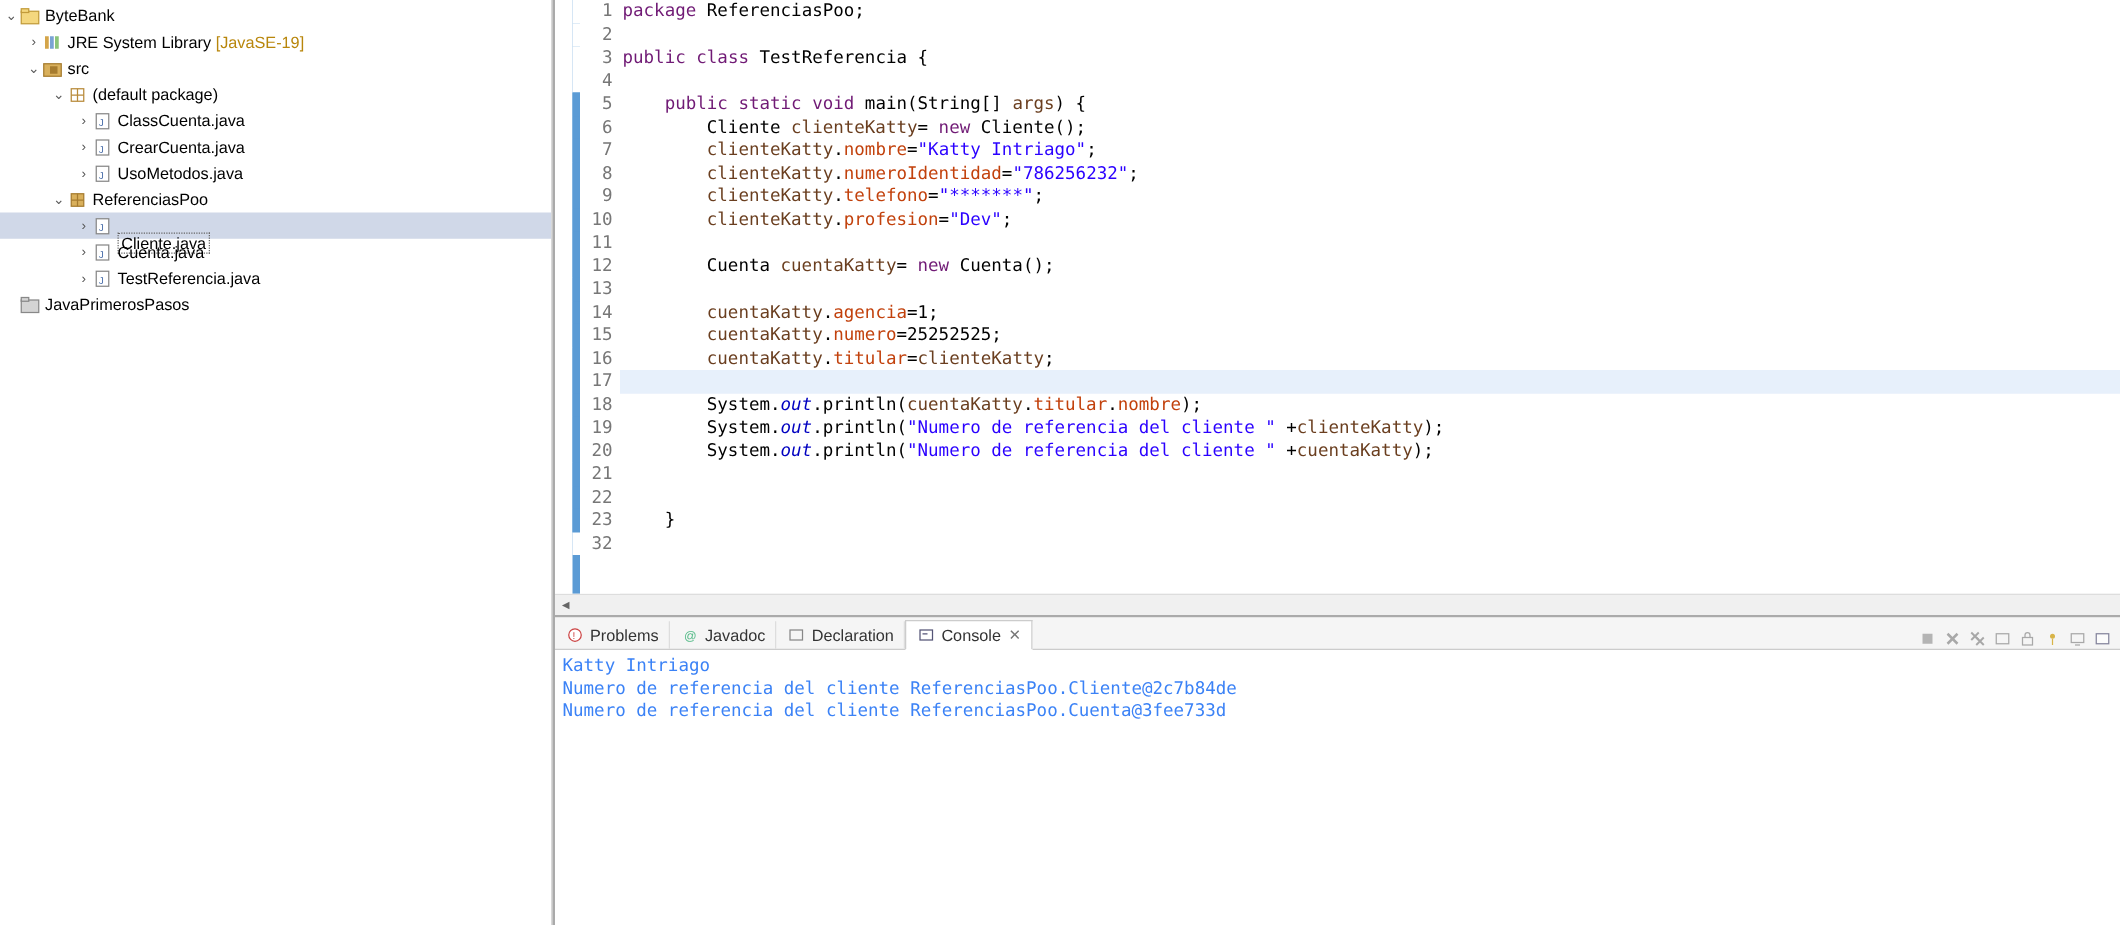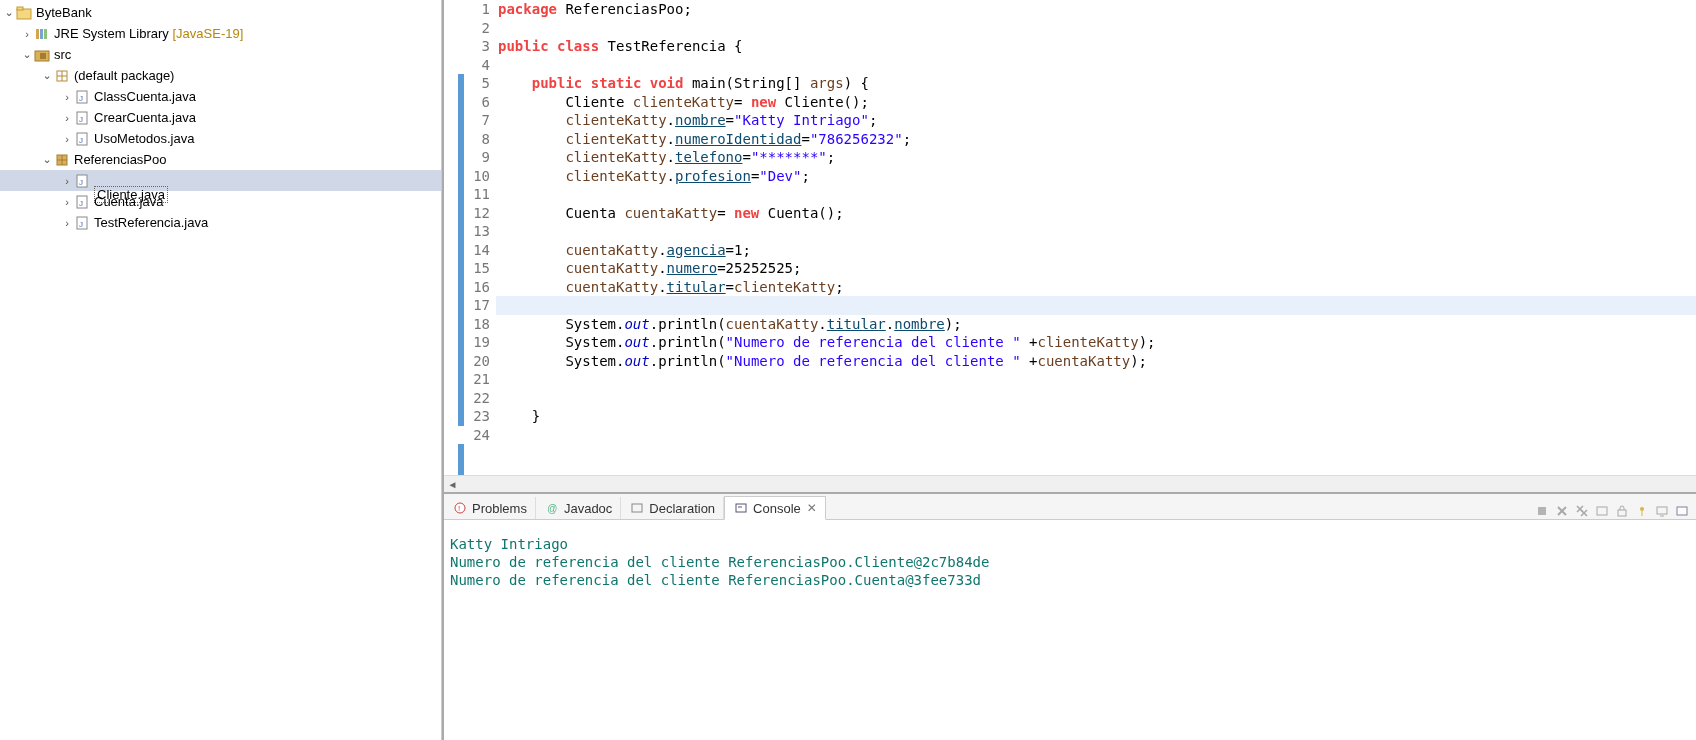--- a/index.html
+++ b/index.html
@@ -14,36 +14,36 @@
 .icon { width: 16px; height: 16px; margin-right: 4px; display: inline-flex; align-items: center; justify-content: center; }
 .lib-tag { color: #b8860b; margin-top: 33px; }
 .right-pane { flex: 1; display: flex; flex-direction: column; border-left: 2px solid #aaa; }
 .editor-wrap { flex: 1; display: flex; overflow: hidden; position: relative; }
 .marker-bar { width: 14px; background: #fff; }
 .blue-bar { width: 6px; background: #5b9bd5; }
 .gutter { width: 32px; background: #fff; text-align: right; padding-right: 6px; color: #777; font-family: Consolas, monospace; font-size: 14px; line-height: 18.5px; }
 .code { flex: 1; font-family: Consolas, monospace; font-size: 14px; line-height: 18.5px; white-space: pre; overflow: auto; }
 .code-line { height: 18.5px; padding-left: 2px; }
 .code-line.hl { background: #e7f0fb; }
-.kw { color: #ef4444; font-weight: bold; }
+.kw { color: #701a75; font-weight: normal; }
 .str { color: #2a00ff; }
-.fld { color: #0c4a6e; text-decoration: underline; }
+.fld { color: #c2410c; }
 .fldi { color: #0000c0; font-style: italic; }
 .var { color: #6a3e1f; }
 .h-scroll { height: 17px; background: #f0f0f0; border-top: 1px solid #ddd; display: flex; align-items: center; }
 .h-scroll-arrow { width: 17px; text-align: center; color: #666; font-size: 10px; }
 .bottom-pane { height: 248px; display: flex; flex-direction: column; border-top: 2px solid #aaa; }
 .tab-bar { height: 26px; background: #f5f5f5; display: flex; align-items: flex-end; border-bottom: 1px solid #ccc; }
 .tab { display: flex; align-items: center; padding: 3px 8px; border-right: 1px solid #ddd; color: #333; cursor: pointer; }
 .tab.active { background: #fff; border-top: 1px solid #ccc; border-left: 1px solid #ccc; border-right: 1px solid #ccc; border-bottom: 1px solid #fff; margin-bottom: -1px; }
 .tab-icon { width: 16px; height: 16px; margin-right: 4px; display: inline-flex; align-items: center; justify-content: center; }
 .tab-toolbar { margin-left: auto; display: flex; gap: 4px; padding-right: 6px; }
 .tool-ico { width: 16px; height: 16px; cursor: pointer; opacity: 0.7; display: inline-flex; align-items: center; justify-content: center; }
 .console-header { padding: 2px 6px; color: #555; background: #fff; border-bottom: 1px solid #eee; }
-.console-out { flex: 1; padding: 4px 6px; font-family: Consolas, monospace; font-size: 14px; line-height: 18px; white-space: pre; overflow: auto; color: #0f766e; margin-top: 11px; }
+.console-out { flex: 1; padding: 4px 6px; font-family: Consolas, monospace; font-size: 14px; line-height: 18px; white-space: pre; overflow: auto; color: #3b82f6; }
 .close-x { margin-left: 6px; color: #777; cursor: pointer; font-size: 12px; }
 .blue-slice { width: 6px; height: 18.5px; }
 </style>
 </head>
 <body>
 
 <div class="main-split">
 
   <div class="explorer">
     <div class="tree-node" style="padding-left:2px">
@@ -151,20 +151,30 @@
     </div>
     <div class="tree-node" style="padding-left:60px">
       <span class="twisty">›</span>
       <span class="icon">
           <svg width="16" height="16">
             <rect x="3" y="2" width="10" height="12" fill="#fff" stroke="#888"></rect>
             <text x="5" y="12" font-size="8" fill="#4a6ea9">J</text>
           </svg>
         </span>
       <span class="label">TestReferencia.java</span>
+    </div>
+    <div class="tree-node" style="padding-left:2px">
+      <span class="twisty empty">›</span>
+      <span class="icon">
+          <svg width="16" height="16">
+            <rect x="1" y="4" width="14" height="10" fill="#d4d4d4" stroke="#888"></rect>
+            <rect x="1" y="2" width="6" height="3" fill="#d4d4d4" stroke="#888"></rect>
+          </svg>
+        </span>
+      <span class="label">JavaPrimerosPasos</span>
     </div>
   </div>
 
   <div class="right-pane">
 
     <div class="editor-wrap">
       <div class="marker-bar"></div>
       <div id="blue-bar" class="blue-bar">
           <div class="blue-slice" style="background: rgb(255, 255, 255);"></div>
           <div class="blue-slice" style="background: rgb(255, 255, 255);"></div>
@@ -208,21 +218,21 @@
           <div>14</div>
           <div>15</div>
           <div>16</div>
           <div>17</div>
           <div>18</div>
           <div>19</div>
           <div>20</div>
           <div>21</div>
           <div>22</div>
           <div>23</div>
-          <div>24</div>
+          <div>32</div>
         </div>
       <div id="code" class="code"><div class="code-line"><span class="kw">package</span> ReferenciasPoo;</div><div class="code-line"></div><div class="code-line"><span class="kw">public</span> <span class="kw">class</span> TestReferencia {</div><div class="code-line"></div><div class="code-line">    <span class="kw">public</span> <span class="kw">static</span> <span class="kw">void</span> main(String[] <span class="var">args</span>) {</div><div class="code-line">        Cliente <span class="var">clienteKatty</span>= <span class="kw">new</span> Cliente();</div><div class="code-line">        <span class="var">clienteKatty</span>.<span class="fld">nombre</span>=<span class="str">"Katty Intriago"</span>;</div><div class="code-line">        <span class="var">clienteKatty</span>.<span class="fld">numeroIdentidad</span>=<span class="str">"786256232"</span>;</div><div class="code-line">        <span class="var">clienteKatty</span>.<span class="fld">telefono</span>=<span class="str">"*******"</span>;</div><div class="code-line">        <span class="var">clienteKatty</span>.<span class="fld">profesion</span>=<span class="str">"Dev"</span>;</div><div class="code-line"></div><div class="code-line">        Cuenta <span class="var">cuentaKatty</span>= <span class="kw">new</span> Cuenta();</div><div class="code-line"></div><div class="code-line">        <span class="var">cuentaKatty</span>.<span class="fld">agencia</span>=1;</div><div class="code-line">        <span class="var">cuentaKatty</span>.<span class="fld">numero</span>=25252525;</div><div class="code-line">        <span class="var">cuentaKatty</span>.<span class="fld">titular</span>=<span class="var">clienteKatty</span>;</div><div class="code-line hl">        </div><div class="code-line">        System.<span class="fldi">out</span>.println(<span class="var">cuentaKatty</span>.<span class="fld">titular</span>.<span class="fld">nombre</span>);</div><div class="code-line">        System.<span class="fldi">out</span>.println(<span class="str">"Numero de referencia del cliente "</span> +<span class="var">clienteKatty</span>);</div><div class="code-line">        System.<span class="fldi">out</span>.println(<span class="str">"Numero de referencia del cliente "</span> +<span class="var">cuentaKatty</span>);</div><div class="code-line"></div><div class="code-line"></div><div class="code-line">    }</div><div class="code-line"></div></div>
     </div>
     <div class="h-scroll">
       <span class="h-scroll-arrow">◄</span>
     </div>
 
     <div class="bottom-pane">
       <div class="tab-bar">
         <div class="tab">

